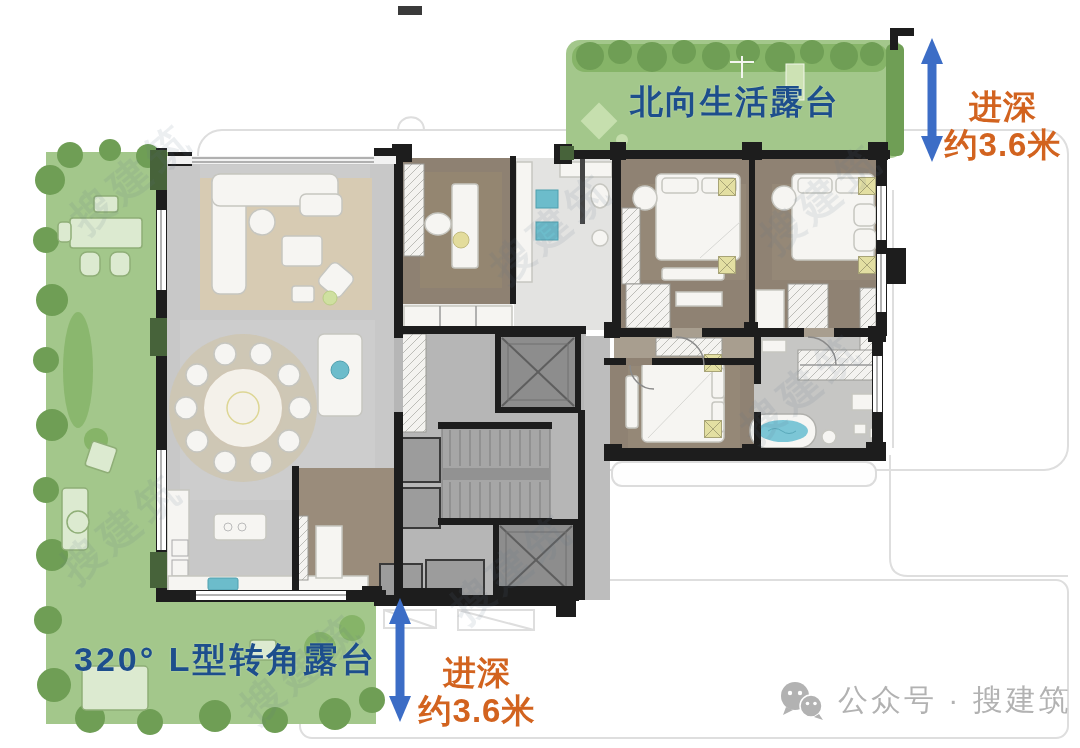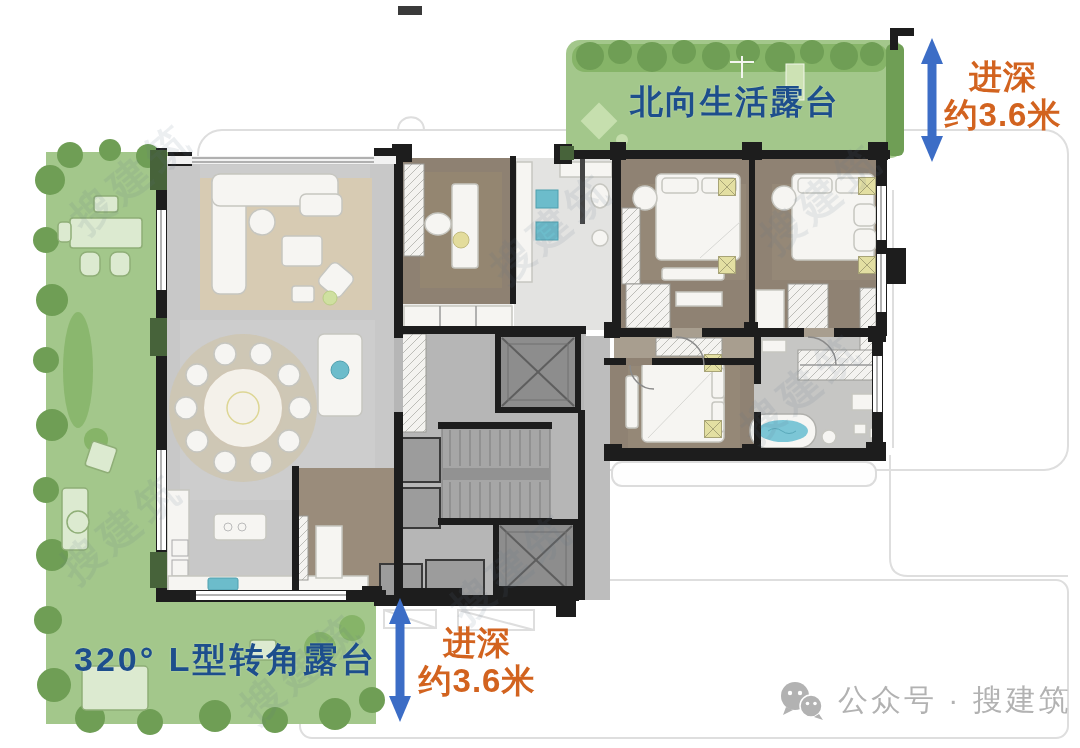--- a/index.html
+++ b/index.html
@@ -10,21 +10,21 @@
   .canvas svg.plan{position:absolute;left:0;top:0;}
   
   .terrace-label{
     position:absolute;font-weight:bold;color:var(--label-blue,#1d4e8c);
     text-shadow:0 0 2px rgba(255,255,255,.4);white-space:nowrap;
   }
   .north-label{left:566px;top:80px;width:338px;text-align:center;font-size:33px;letter-spacing:2px;}
   .corner-label{left:74px;top:637px;font-size:34px;letter-spacing:3px;}
   .depth{
     position:absolute;color:var(--dim-orange,#d2631f);font-weight:bold;
-    text-align:center;line-height:1.14;font-size:33px;letter-spacing:1px;
+    text-align:center;line-height:1.14;font-size:33px;letter-spacing:1px;margin-top:30px;
   }
   .depth-right{left:936px;top:58px;width:134px;}
   .depth-bottom{left:402px;top:624px;width:150px;}
   
   .wm-bar{
     position:absolute;left:778px;top:680px;display:flex;align-items:center;gap:12px;
     color:var(--watermark-gray,#b2b2b2);font-size:30px;letter-spacing:3px;white-space:nowrap;text-align:center;
   }
   .wm-diag{
     position:absolute;color:#5f7389;opacity:0.11;font-size:42px;font-weight:bold;

